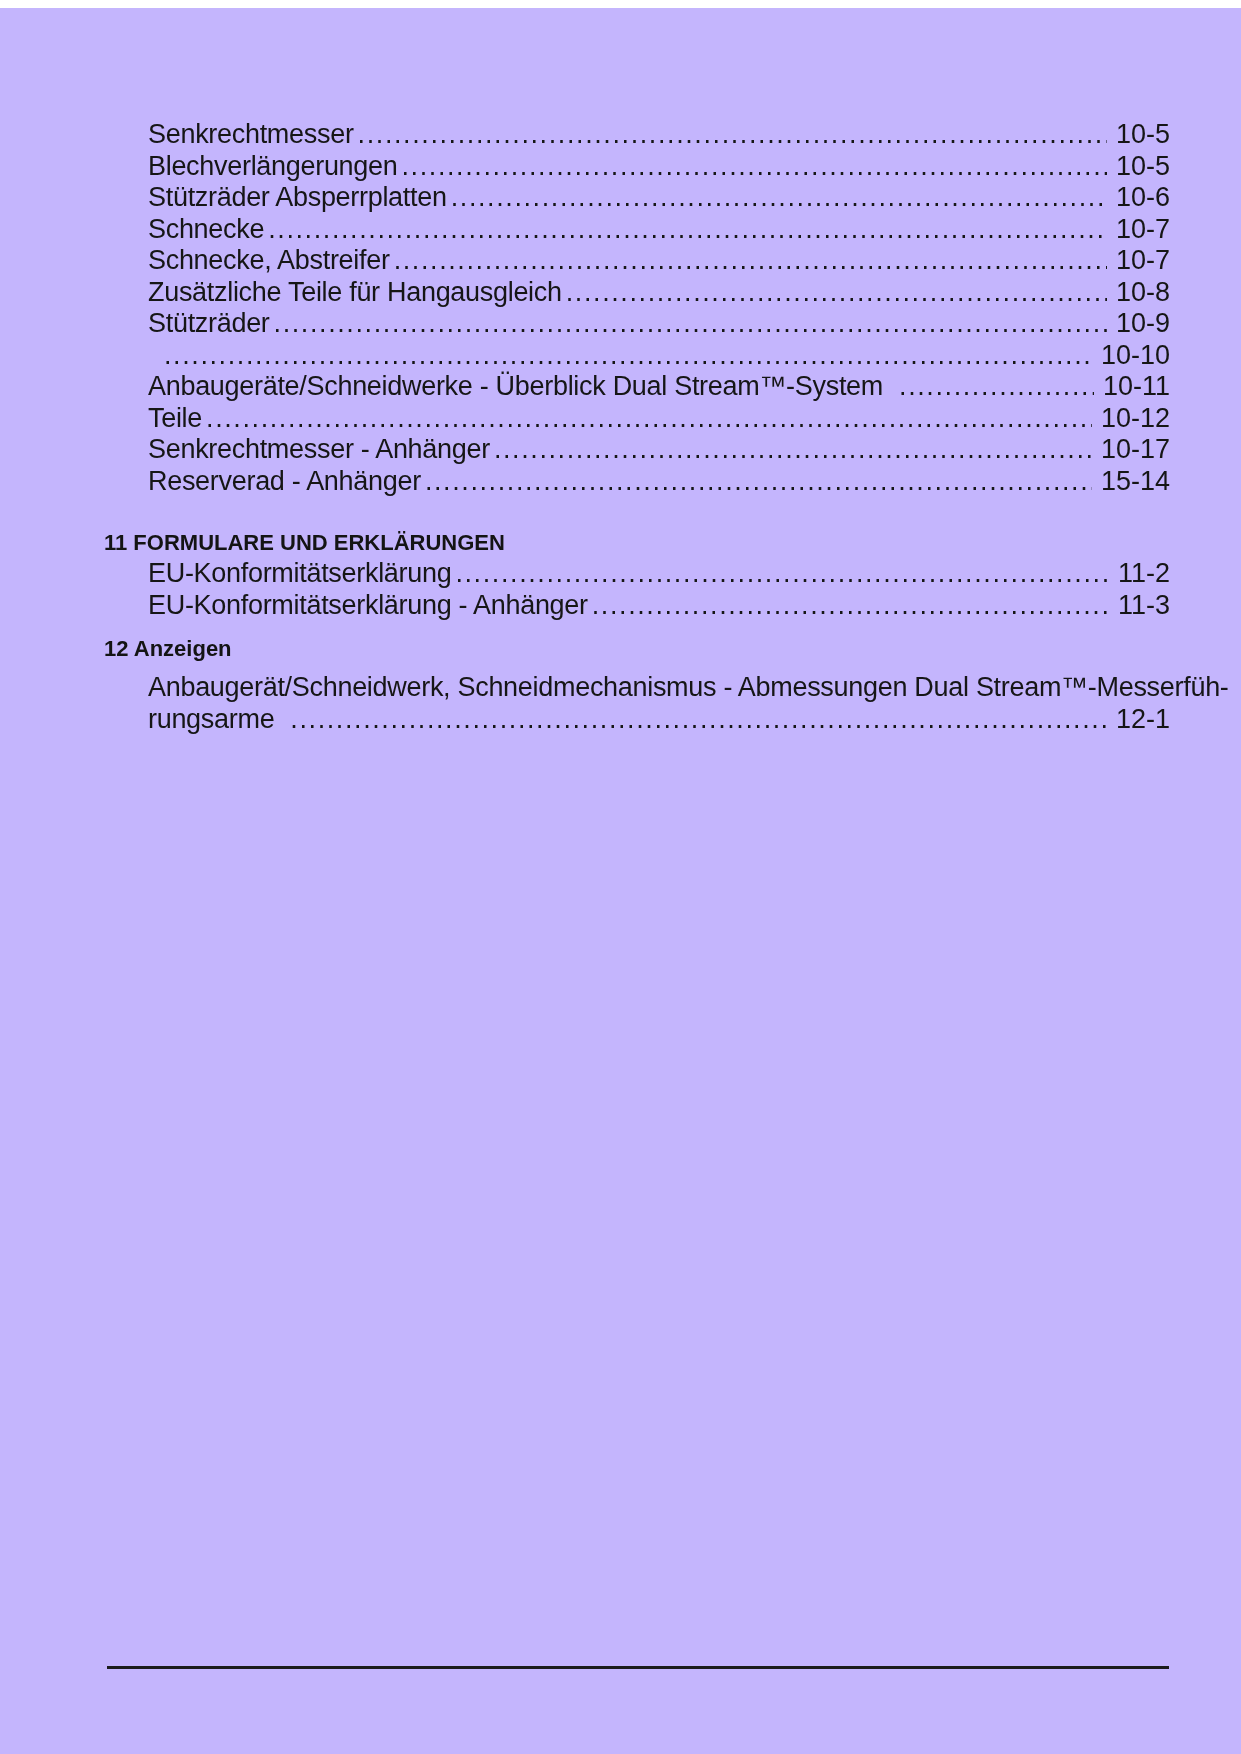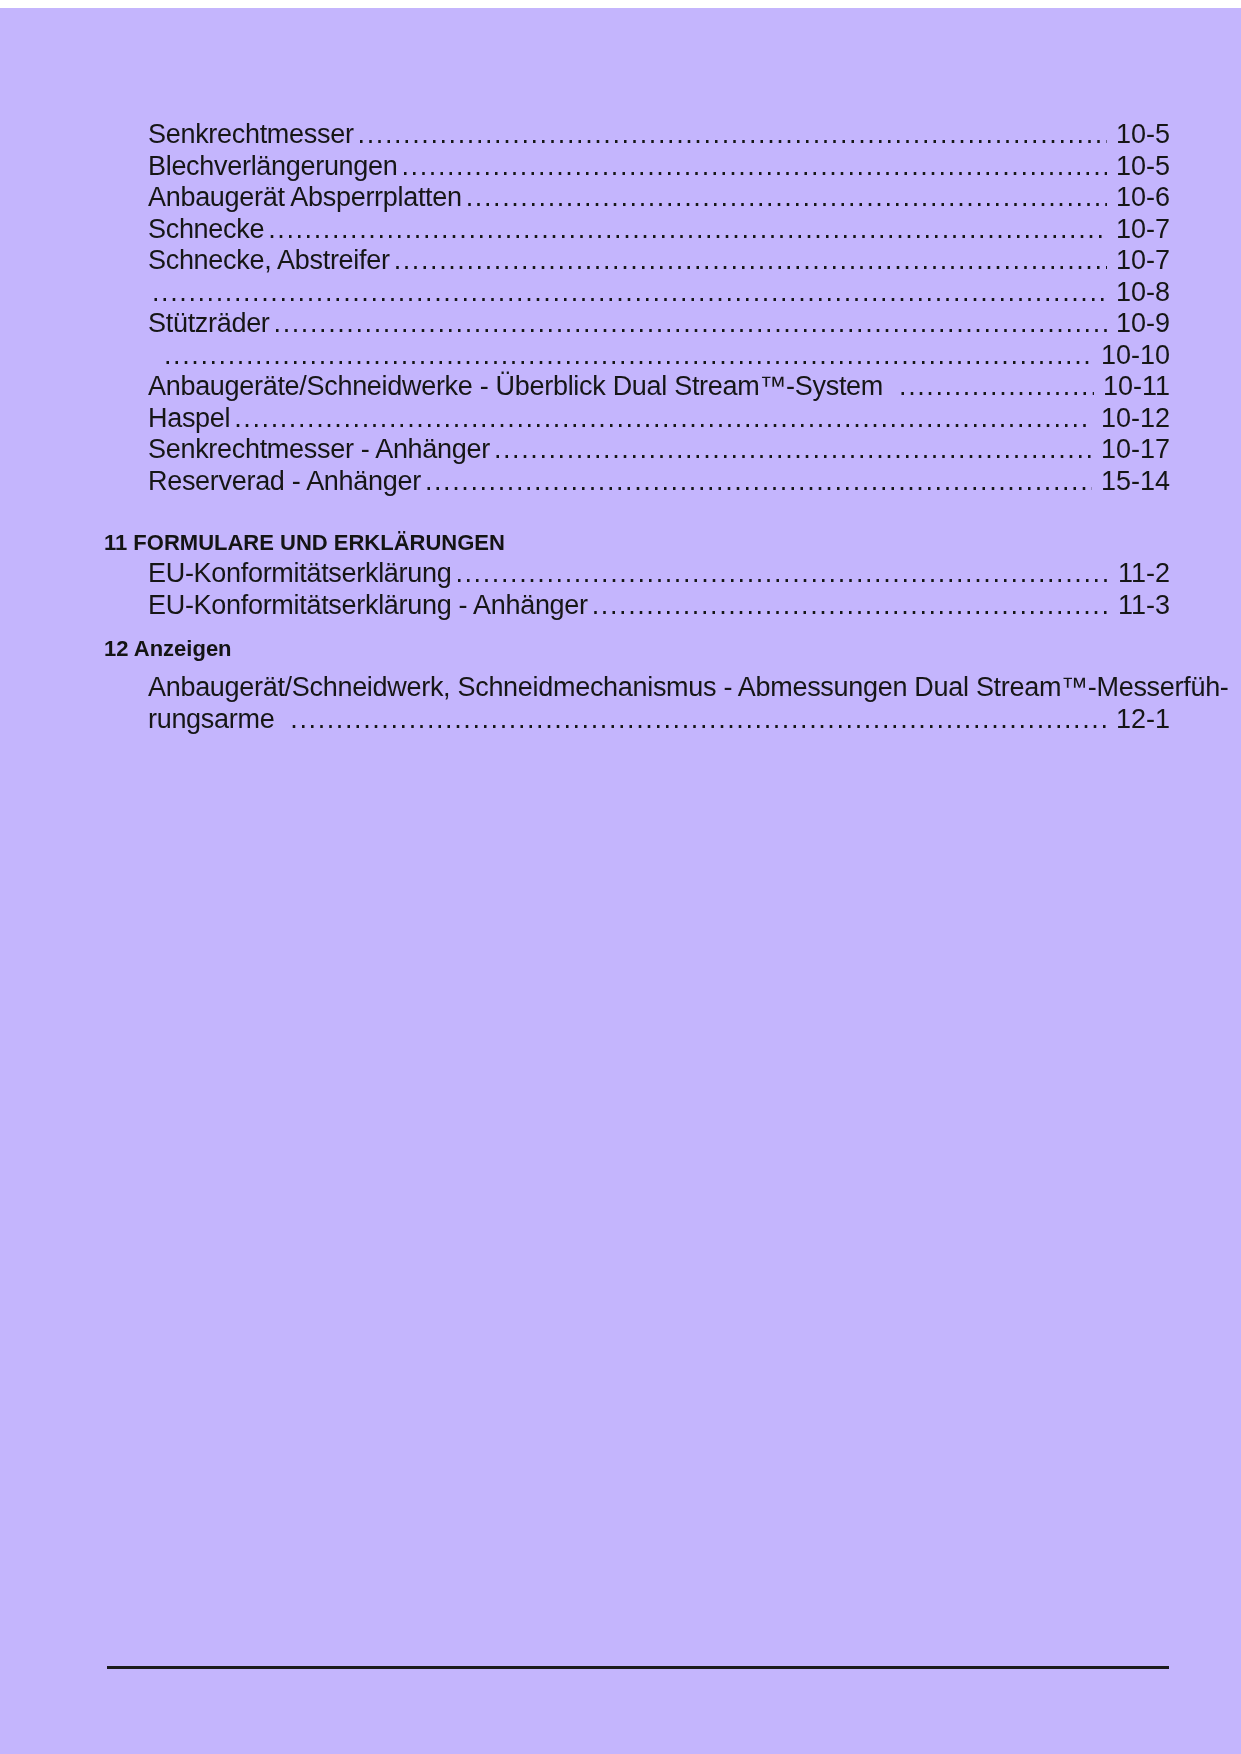--- a/index.html
+++ b/index.html
@@ -52,54 +52,55 @@
       <span class="lbl">Senkrechtmesser</span>
       <span class="leader">................................................................................................................................................................</span>
       <span class="pg">10-5</span>
     </div>
     <div class="toc-row">
       <span class="lbl">Blechverlängerungen</span>
       <span class="leader">................................................................................................................................................................</span>
       <span class="pg">10-5</span>
     </div>
     <div class="toc-row">
-      <span class="lbl">Anbaugerät Absperrplatten</span>
+      <span class="lbl">Stützräder Absperrplatten</span>
       <span class="leader">................................................................................................................................................................</span>
       <span class="pg">10-6</span>
     </div>
     <div class="toc-row">
       <span class="lbl">Schnecke</span>
       <span class="leader">................................................................................................................................................................</span>
       <span class="pg">10-7</span>
     </div>
     <div class="toc-row">
       <span class="lbl">Schnecke, Abstreifer</span>
       <span class="leader">................................................................................................................................................................</span>
       <span class="pg">10-7</span>
     </div>
     <div class="toc-row">
+      <span class="lbl">Zusätzliche Teile für Hangausgleich</span>
       <span class="leader">................................................................................................................................................................</span>
       <span class="pg">10-8</span>
     </div>
     <div class="toc-row">
       <span class="lbl">Stützräder</span>
       <span class="leader">................................................................................................................................................................</span>
       <span class="pg">10-9</span>
     </div>
     <div class="toc-row">
       <span class="leader g2">................................................................................................................................................................</span>
       <span class="pg">10-10</span>
     </div>
     <div class="toc-row">
       <span class="lbl">Anbaugeräte/Schneidwerke - Überblick Dual Stream™-System</span>
       <span class="leader g2">................................................................................................................................................................</span>
       <span class="pg">10-11</span>
     </div>
     <div class="toc-row">
-      <span class="lbl">Haspel</span>
+      <span class="lbl">Teile</span>
       <span class="leader">................................................................................................................................................................</span>
       <span class="pg">10-12</span>
     </div>
     <div class="toc-row">
       <span class="lbl">Senkrechtmesser - Anhänger</span>
       <span class="leader">................................................................................................................................................................</span>
       <span class="pg">10-17</span>
     </div>
     <div class="toc-row">
       <span class="lbl">Reserverad - Anhänger</span>

